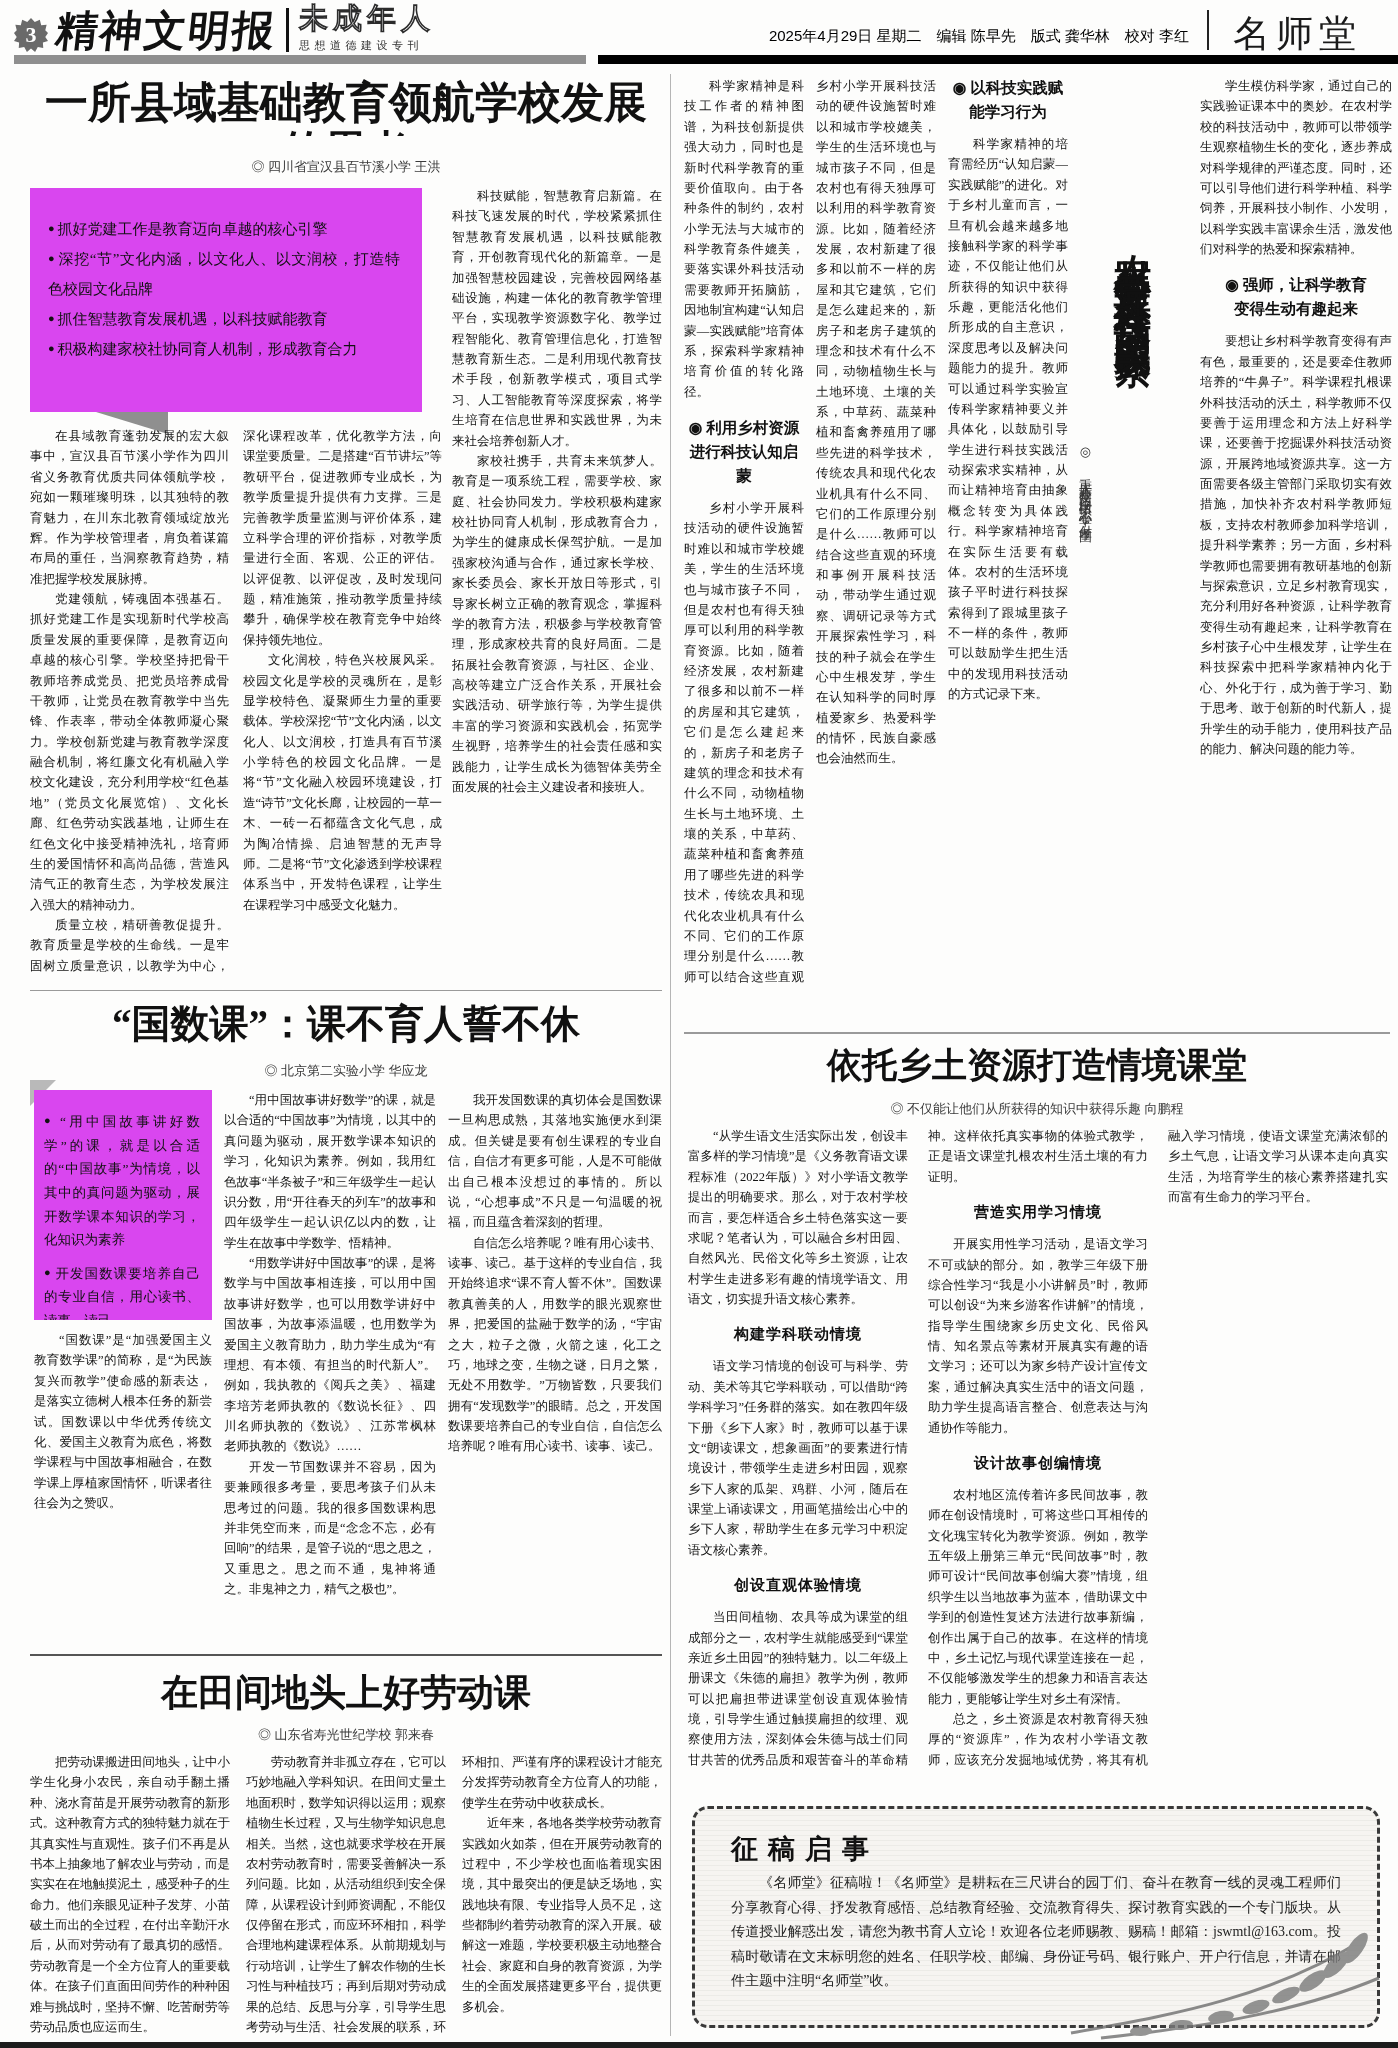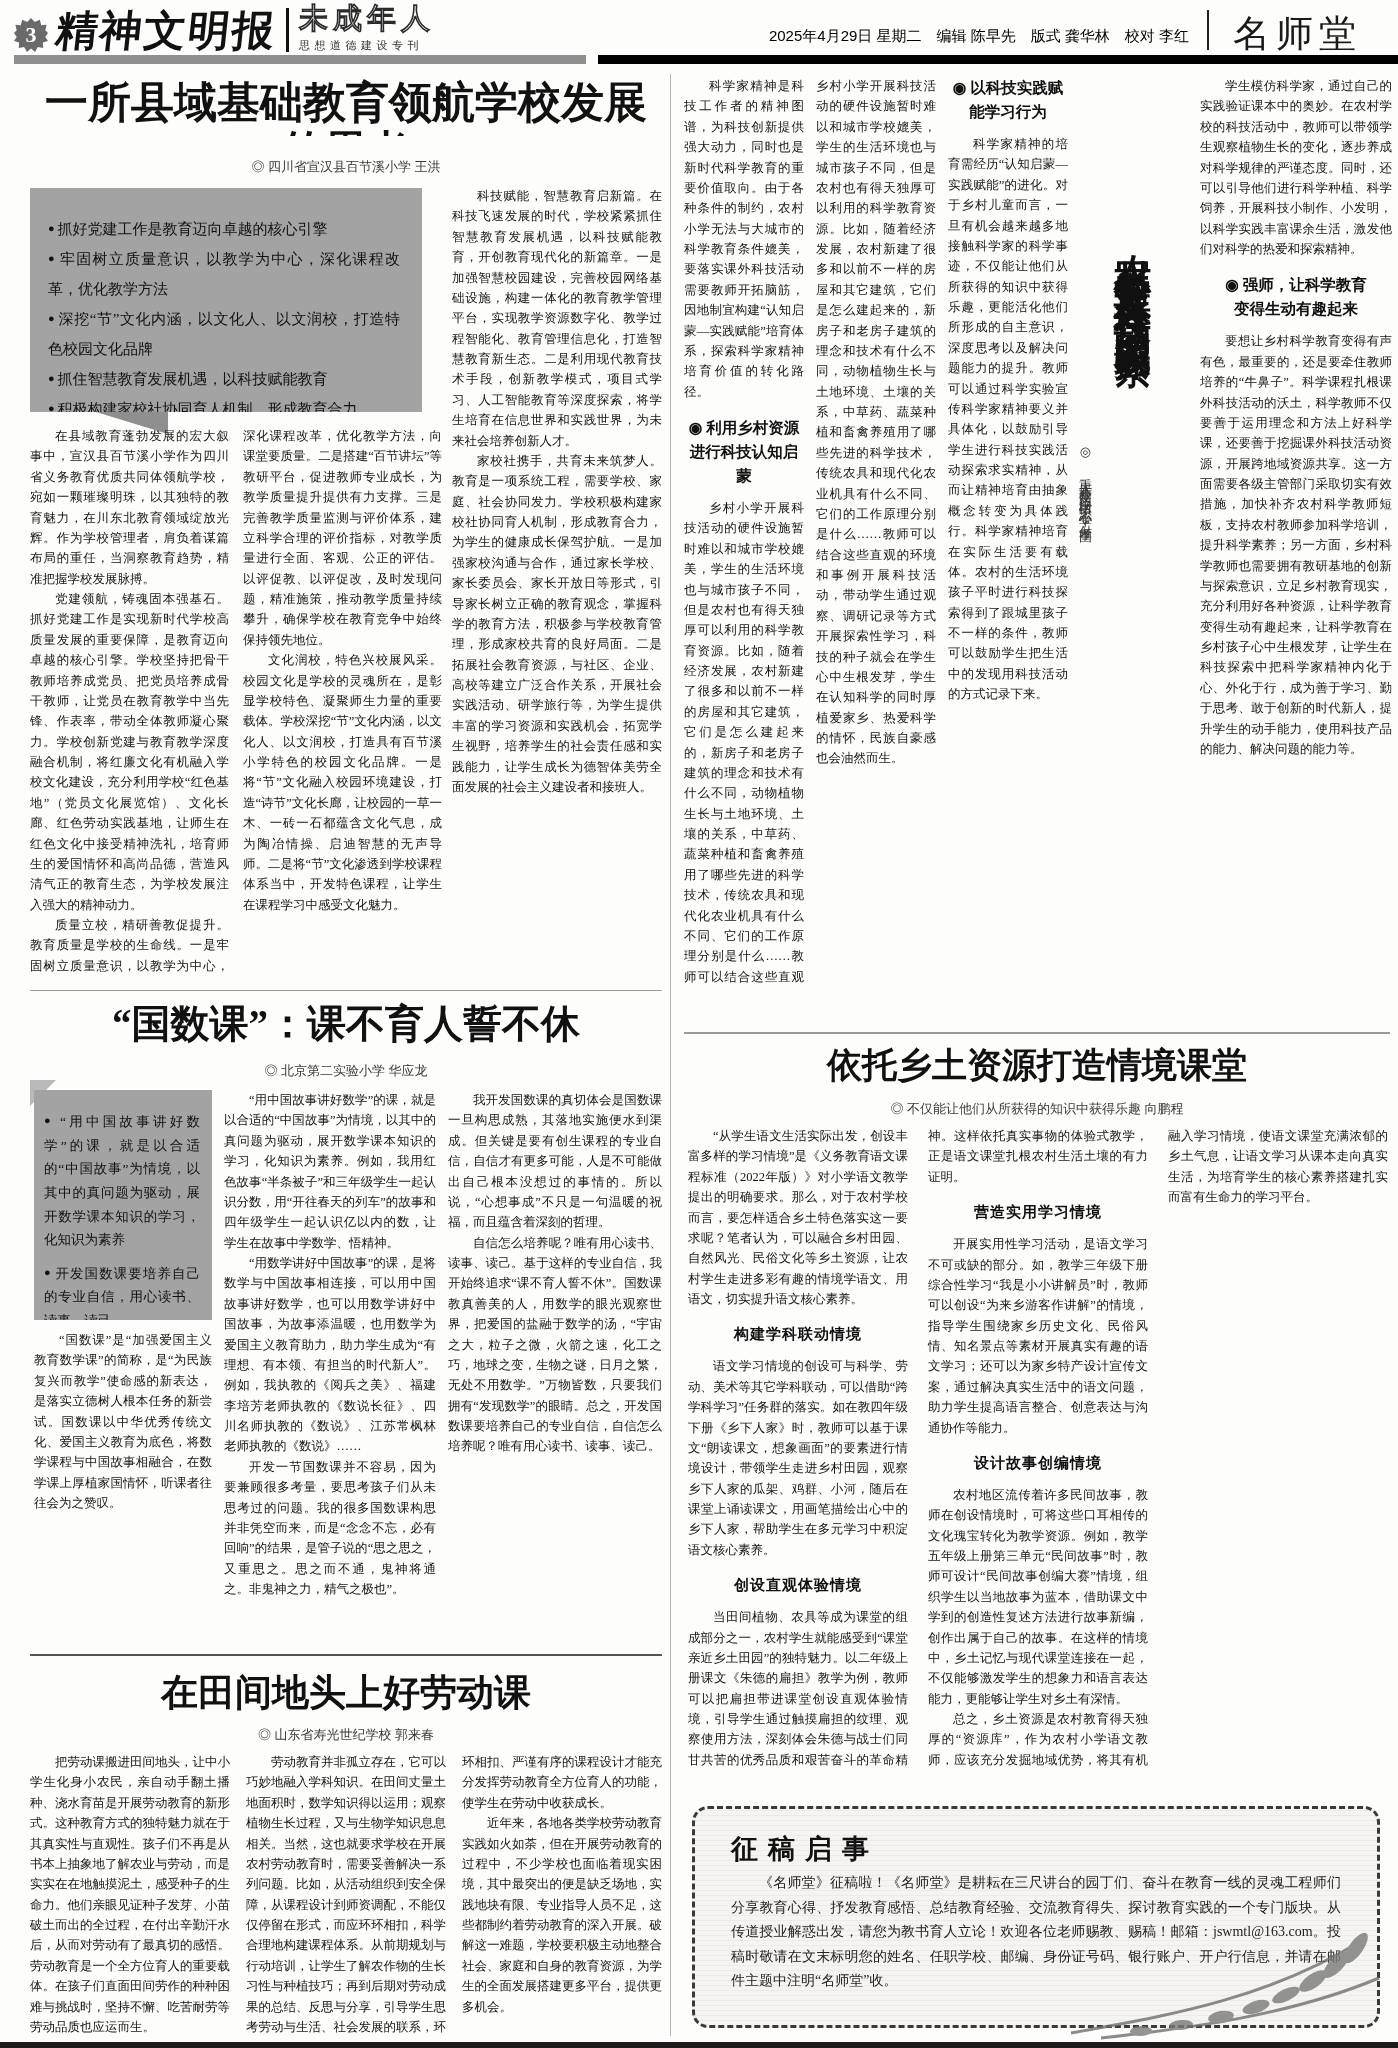--- a/index.html
+++ b/index.html
@@ -28,21 +28,21 @@
   .section-name { font-size:37px; letter-spacing:6px; font-weight:500; line-height:1; padding:0 26px 0 6px; color:#1a1a1a; }
   .header-bars { display:flex; align-items:center; margin-top:3px; }
   .bar-gray { width:572px; height:9px; background:#8f8f8f; margin-left:14px; }
   .bar-black { flex:1; height:9px; background:#000; margin-left:12px; }
   
   .hl { font-weight:900; text-align:center; letter-spacing:0; line-height:1.15; }
   .byline { text-align:center; font-size:13px; color:#3a3a3a; font-family:"Liberation Sans",sans-serif; }
   p.body-p { font-size:12.5px; line-height:1.63; text-align:justify; text-indent:2em; color:#141414; }
   .colbox { position:absolute; overflow:hidden; }
   .mc { column-fill:auto; }
-  .bullet-box { background:#a3a3a3; padding:26px 22px 20px 18px; }
+  .bullet-box { background:#d946ef; padding:26px 22px 20px 18px; }
   .bullet-box li { list-style:none; font-size:15px; line-height:2.0; text-align:justify; }
   .bullet-box li::before { content:"● "; font-size:11px; position:relative; top:-2px; }
   .fold { position:absolute; width:0; height:0; border-style:solid; }
   .rule-h { position:absolute; background:#9a9a9a; }
   .rule-v { position:absolute; background:#b5b5b5; }
   .sci-sub { font-weight:bold; font-size:15.5px; line-height:1.55; margin:14px 0 10px 0; text-align:center; }
   .ctx-sub { font-weight:bold; font-size:15px; text-align:center; margin:16px 0 12px 0; letter-spacing:1px; }
   
   .v-title-block { position:absolute; display:flex; }
   .v-byline { writing-mode:vertical-rl; font-size:13px; color:#333; padding-top:368px; letter-spacing:3px; font-family:"Liberation Sans",sans-serif; }
@@ -85,21 +85,20 @@
   </div>
 
   <div class="rule-v" style="left:670px; top:74px; width:1px; height:1962px;"></div>
 
   <div class="colbox hl" style="left:30px; top:78px; width:632px; height:58px; font-size:43px;">一所县域基础教育领航学校发展的思考</div>
   <div class="colbox byline" style="left:30px; top:150px; width:632px; height:20px;margin-top:8px;">◎ 四川省宣汉县百节溪小学 王洪</div>
 
   <div class="colbox bullet-box" style="left:30px; top:188px; width:392px; height:224px;">
     <ul>
       <li>抓好党建工作是教育迈向卓越的核心引擎</li>
-      <li>牢固树立质量意识，以教学为中心，深化课程改革，优化教学方法</li>
       <li>深挖“节”文化内涵，以文化人、以文润校，打造特色校园文化品牌</li>
       <li>抓住智慧教育发展机遇，以科技赋能教育</li>
       <li>积极构建家校社协同育人机制，形成教育合力</li>
     </ul>
   </div>
   <div class="fold" style="left:96px; top:412px; border-width:0 72px 22px 0; border-color:transparent #8f8f8f transparent transparent;"></div>
 
   <div class="colbox" style="left:452px; top:186px; width:210px; height:800px;">
     <p class="body-p">科技赋能，智慧教育启新篇。在科技飞速发展的时代，学校紧紧抓住智慧教育发展机遇，以科技赋能教育，开创教育现代化的新篇章。一是加强智慧校园建设，完善校园网络基础设施，构建一体化的教育教学管理平台，实现教学资源数字化、教学过程智能化、教育管理信息化，打造智慧教育新生态。二是利用现代教育技术手段，创新教学模式，项目式学习、人工智能教育等深度探索，将学生培育在信息世界和实践世界，为未来社会培养创新人才。</p>
     <p class="body-p">家校社携手，共育未来筑梦人。教育是一项系统工程，需要学校、家庭、社会协同发力。学校积极构建家校社协同育人机制，形成教育合力，为学生的健康成长保驾护航。一是加强家校沟通与合作，通过家长学校、家长委员会、家长开放日等形式，引导家长树立正确的教育观念，掌握科学的教育方法，积极参与学校教育管理，形成家校共育的良好局面。二是拓展社会教育资源，与社区、企业、高校等建立广泛合作关系，开展社会实践活动、研学旅行等，为学生提供丰富的学习资源和实践机会，拓宽学生视野，培养学生的社会责任感和实践能力，让学生成长为德智体美劳全面发展的社会主义建设者和接班人。</p>

